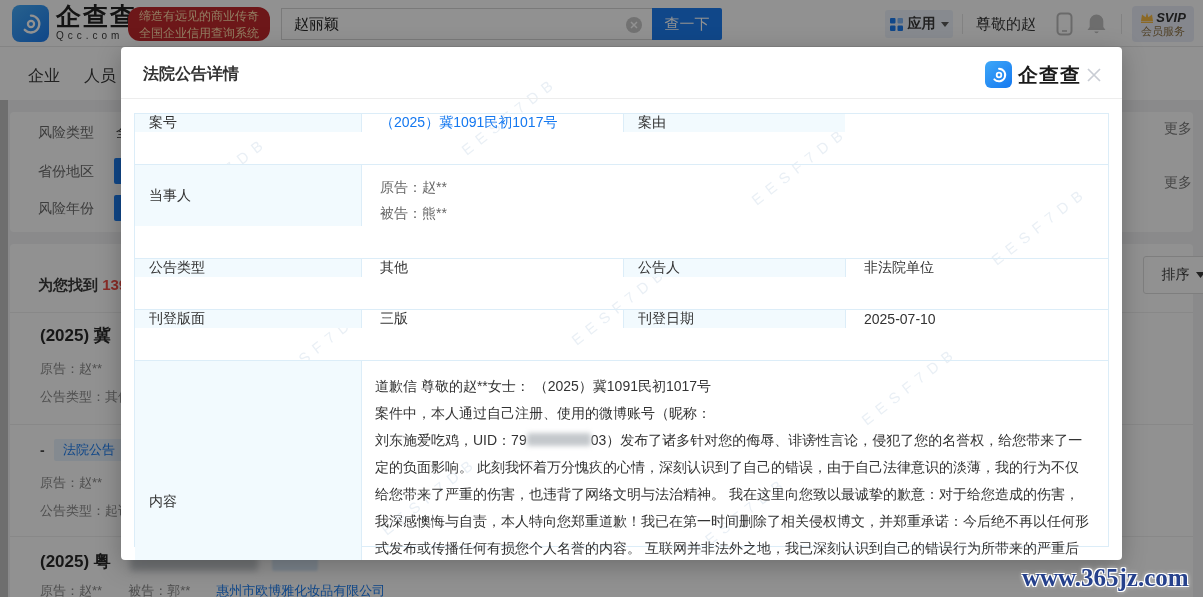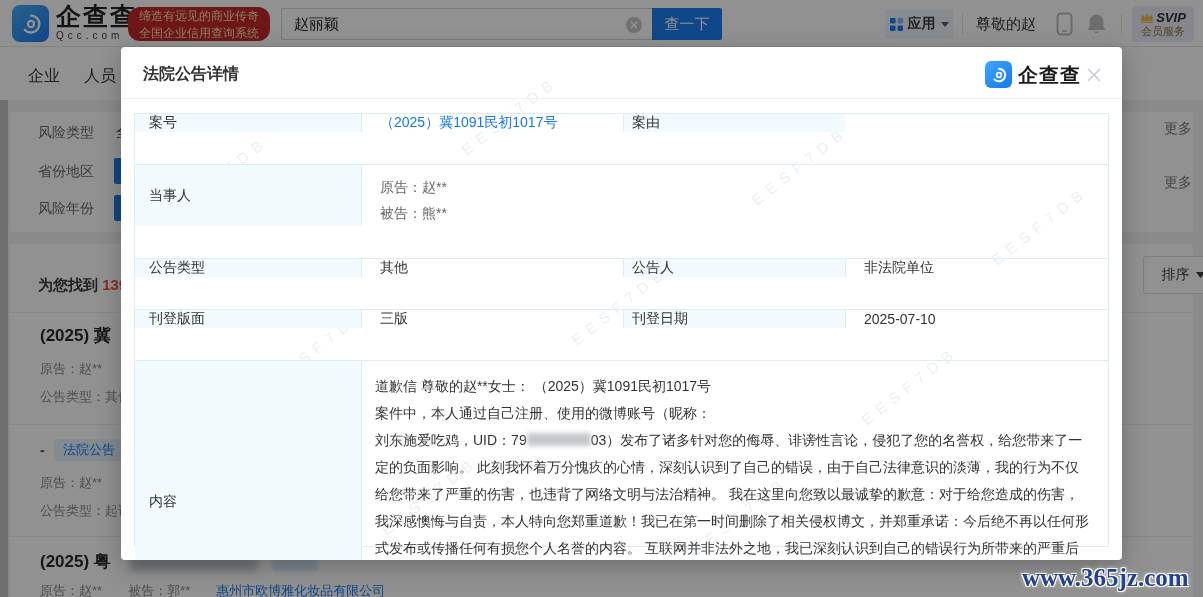--- a/index.html
+++ b/index.html
@@ -73,21 +73,21 @@
   .m-brand-text { position:absolute; left:897px; top:15px; font-size:20px; font-weight:bold; color:#1a1a1a; letter-spacing:1px; }
   .m-close { position:absolute; left:963px; top:18px; width:20px; height:20px; cursor:pointer; }
   .m-divider { position:absolute; left:0; top:51px; width:1001px; height:1px; background:#EDEDED; }
 
   .dtable { position:absolute; left:13px; top:66px; width:975px; height:434px; border:1px solid #DCEDF8; display:flex; flex-direction:column; font-size:14px;gap:32px; }
   .trow { display:flex; border-top:1px solid #DCEDF8; }
   .trow:first-child { border-top:none; }
   .tcell { border-left:1px solid #DCEDF8; display:flex; align-items:center; }
   .tcell:first-child { border-left:none; }
   .lbl { width:226px; background:#F2FAFE; color:#333; padding-left:14px; flex-shrink:0; }
-  .lbl3 { width:222px; background:#F2FAFE; color:#333; padding-left:8px; flex-shrink:0; }
+  .lbl3 { width:222px; background:#F2FAFE; color:#333; padding-left:14px; flex-shrink:0; }
   .val2 { width:262px; color:#333; padding-left:18px; flex-shrink:0; }
   .val4 { flex:1; color:#333; padding-left:18px; }
   .row-h45 { height:45px; }
   .row-h69 { height:69px; }
   .row-fill { flex:1; }
   .case-link { color:#1478F0; cursor:pointer; }
   .party-val { flex:1; padding:9px 0 0 18px; color:#666; line-height:26px; display:block; }
   .content-val { flex:1; padding:12px 16px 0 13px; color:#333; line-height:27px; display:block; }
   .uid-blur { display:inline-block; width:64px; height:13px; background:#C4C8CC; filter:blur(2.5px); border-radius:2px; vertical-align:-1px; }
 

